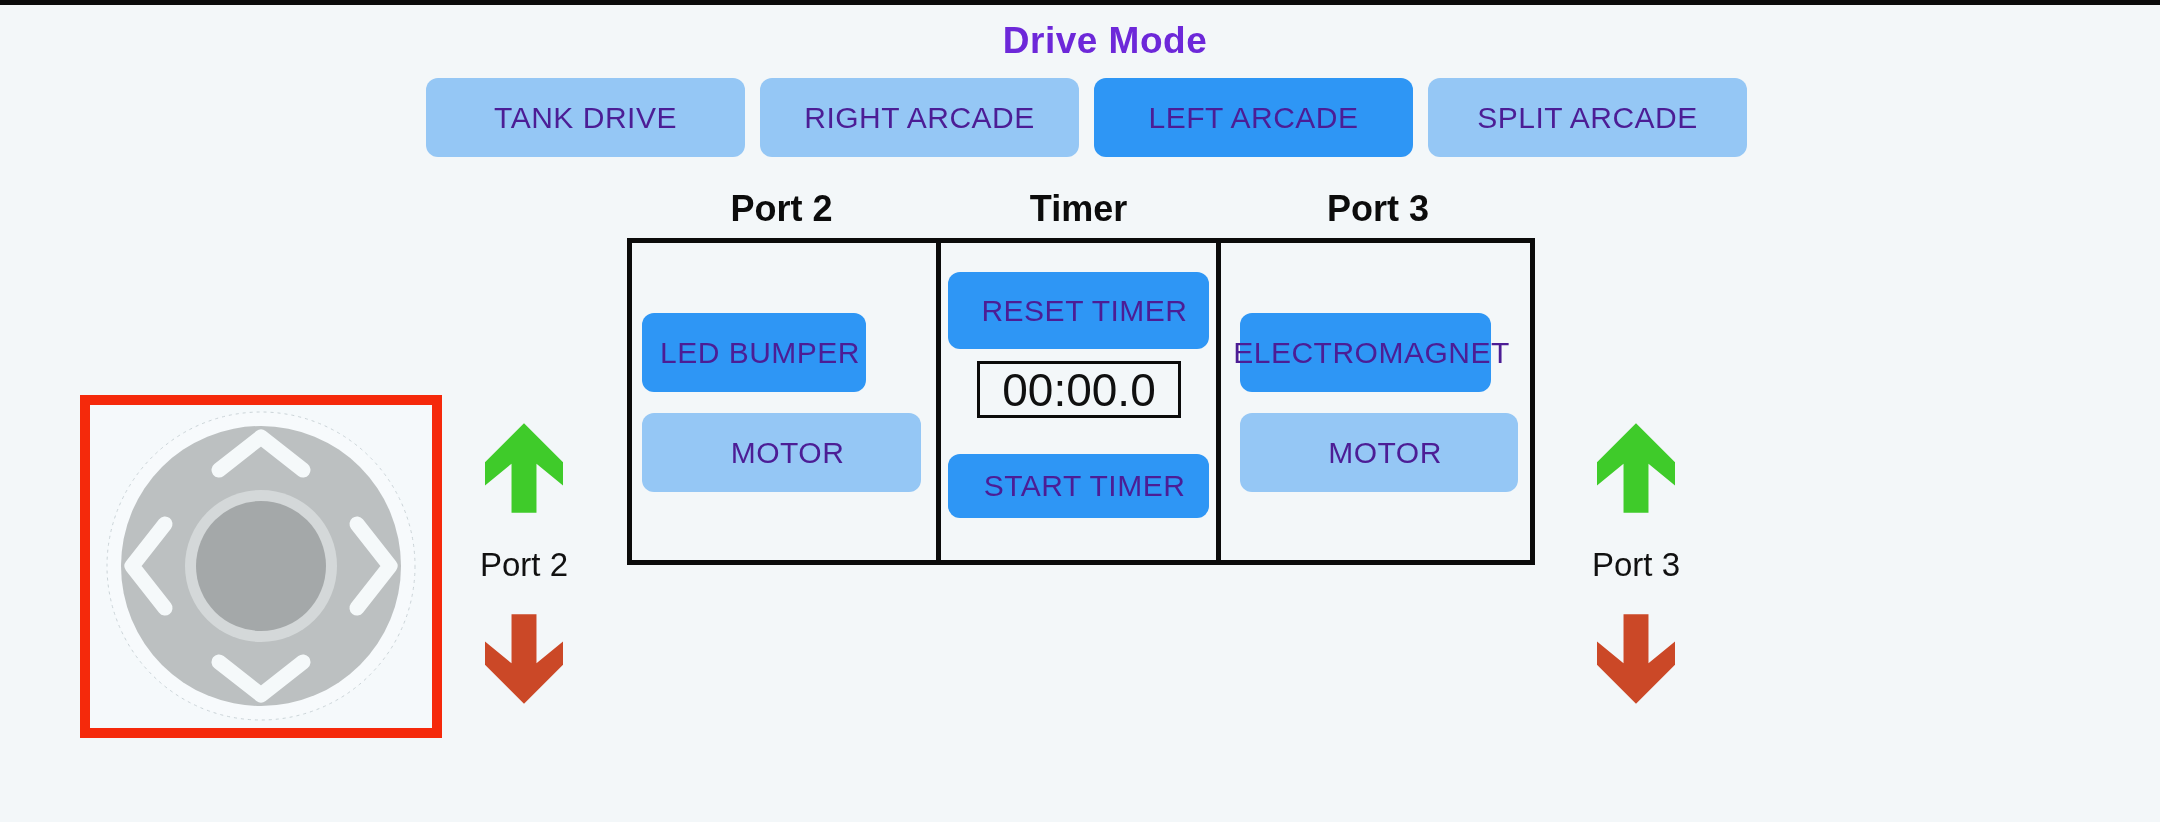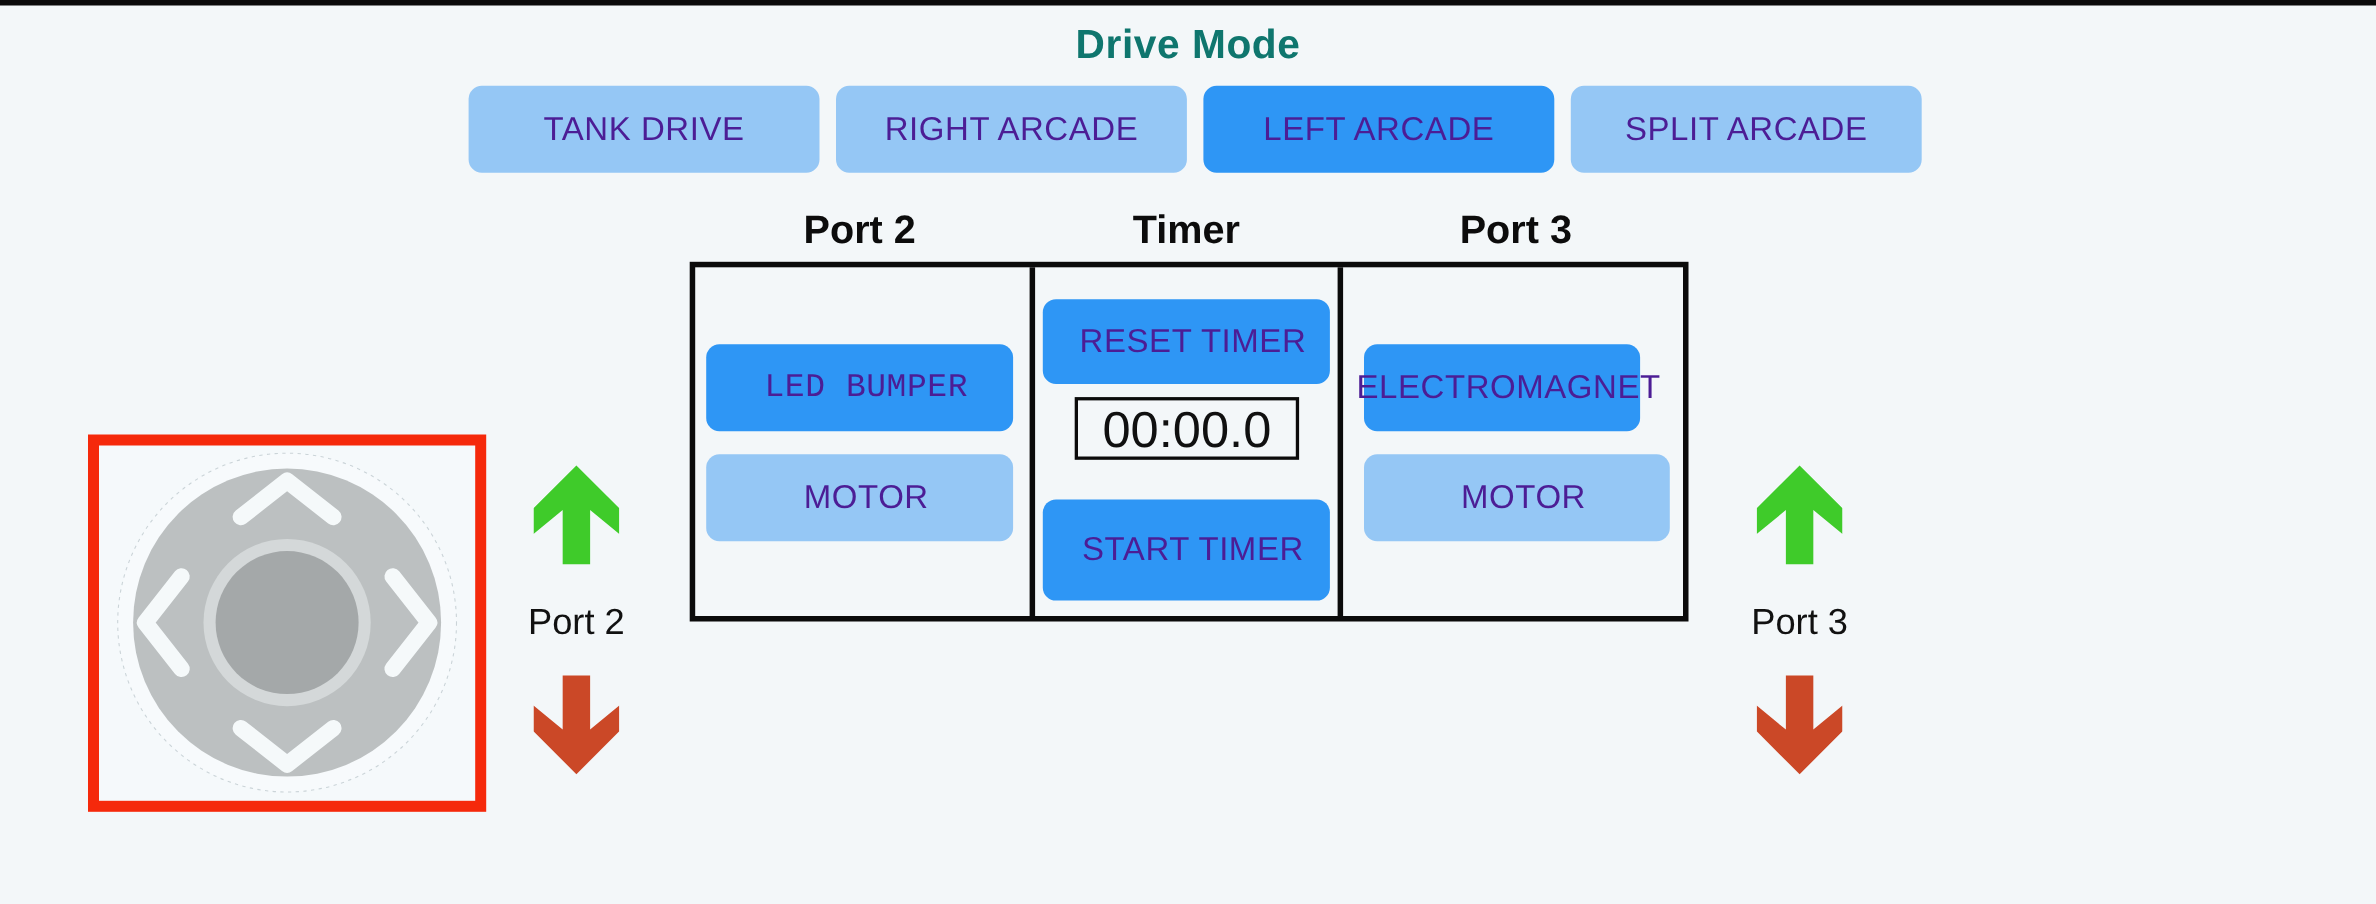--- a/index.html
+++ b/index.html
@@ -3,22 +3,22 @@
 <meta charset="utf-8">
 <style>
   html,body{margin:0;padding:0;background:#F3F7F9;}
   .stage{
     position:relative;width:2160px;height:822px;overflow:hidden;
     background:#F3F7F9;font-family:"Liberation Sans", sans-serif;
   }
   .topbar{position:absolute;left:0;top:0;width:2160px;height:5px;background:#0b0b0b;}
 
   .page-title{
-    position:absolute;left:880px;top:20px;width:400px;text-align:center;
-    font-size:37px;font-weight:bold;color:#0f766e;letter-spacing:0.5px;
+    position:absolute;left:905px;top:20px;width:400px;text-align:center;
+    font-size:37px;font-weight:bold;color:#6d28d9;letter-spacing:0.5px;
   }
 
   
   .mode-row{position:absolute;left:426px;top:78px;display:flex;gap:15px;}
   .btn{
     display:flex;align-items:center;justify-content:center;
     border-radius:12px;color:#4c1d95;font-size:30px;letter-spacing:0.5px;
     cursor:pointer;box-sizing:border-box;user-select:none;
   }
   .mode-btn{width:319px;height:79px;background:#95C7F5;}
@@ -38,24 +38,24 @@
     position:absolute;left:627px;top:238px;width:908px;height:327px;
     border:5px solid #0b0b0b;box-sizing:border-box;display:flex;
   }
   .cell{position:relative;height:100%;box-sizing:border-box;}
   .cell-port2{width:309px;border-right:5px solid #0b0b0b;}
   .cell-timer{width:280px;border-right:5px solid #0b0b0b;}
   .cell-port3{flex:1;}
   .cell-btn{position:absolute;background:#95C7F5;padding-left:12px;}
   .cell-btn.active{background:#2E96F5;}
 
-  .led-btn{left:10px;top:70px;width:279px;height:79px;font-family:Liberation Mono, monospace;}
+  .led-btn{left:10px;top:70px;width:224px;height:79px;}
   .motor2-btn{left:10px;top:170px;width:279px;height:79px;}
   .reset-btn{left:7px;top:29px;width:261px;height:77px;}
-  .start-btn{left:7px;top:211px;width:261px;height:92px;}
+  .start-btn{left:7px;top:211px;width:261px;height:64px;}
   .em-btn{left:19px;top:70px;width:251px;height:79px;}
   .motor3-btn{left:19px;top:170px;width:278px;height:79px;}
 
   .timer-display{
     position:absolute;left:36px;top:118px;width:204px;height:57px;
     border:3px solid #0b0b0b;box-sizing:border-box;
     display:flex;align-items:center;justify-content:center;
     font-size:46px;color:#101010;background:transparent;
   }
 

